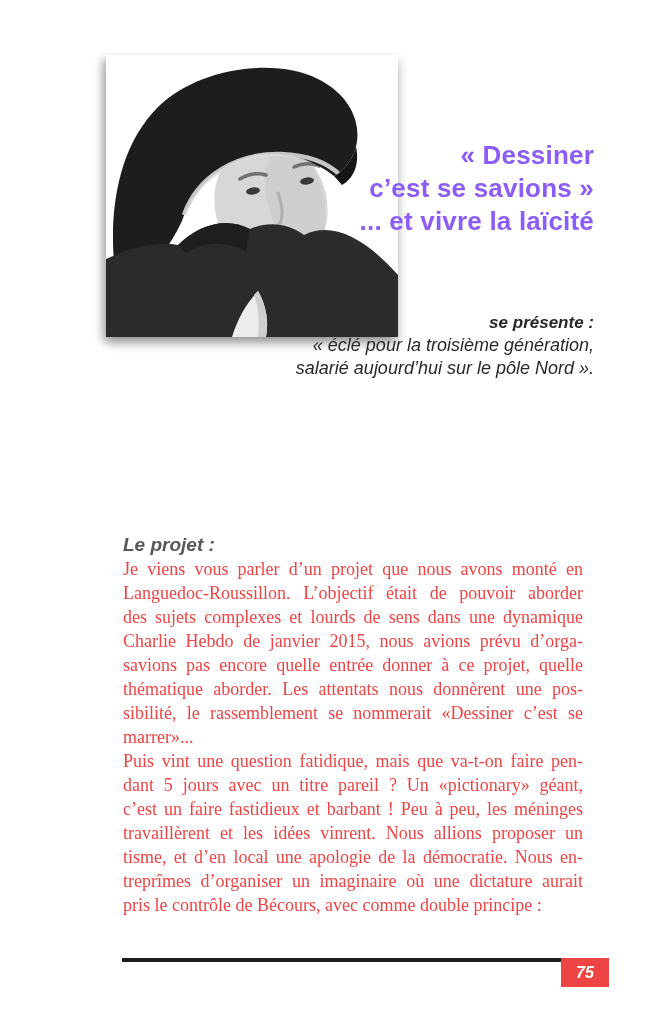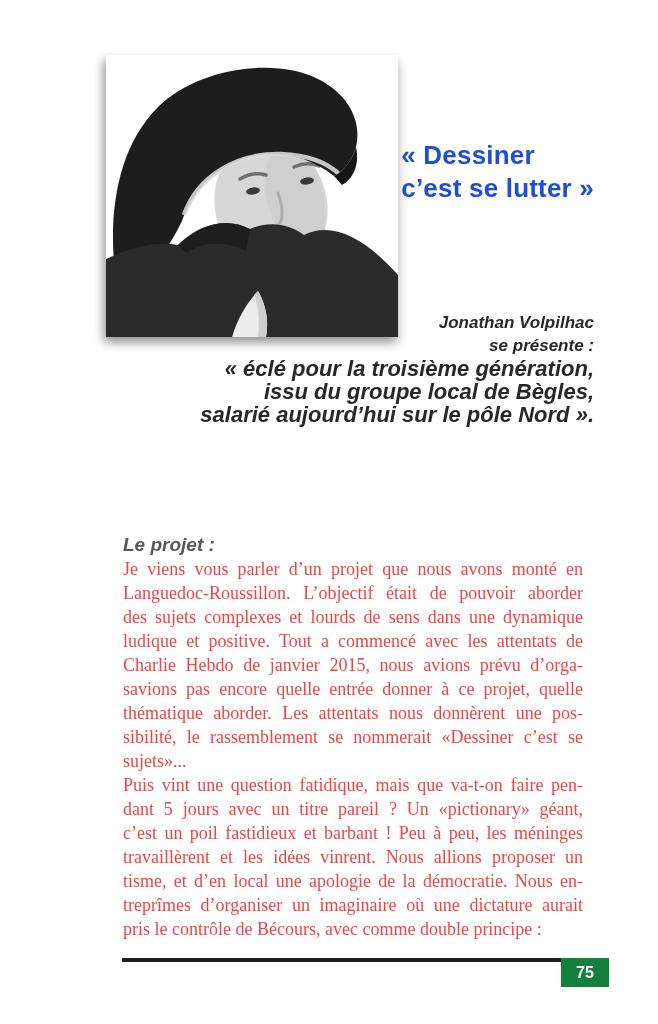--- a/index.html
+++ b/index.html
@@ -12,57 +12,57 @@
   .photo {
     position:absolute; left:106px; top:55px; width:292px; height:282px;
     background:#ffffff;
     box-shadow: 0 6px 10px rgba(0,0,0,0.30), -5px 4px 8px rgba(0,0,0,0.18);
   }
   .photo svg { display:block; }
 
   
   .title {
     position:absolute; top:139px; right:64px; margin:0;
-    text-align:left;
+    text-align:right;
     font-family:"Liberation Sans", sans-serif;
     font-weight:bold; font-size:26px; line-height:33px;
-    color:#1d4ed8; letter-spacing:0.2px;
+    color:#8b5cf6; letter-spacing:0.2px;
   }
 
   
   .byline {
     position:absolute; top:311px; right:64px; text-align:right;
     font-family:"Liberation Sans", sans-serif; font-style:italic;
     color:#28282a; line-height:23px;
   }
   .byline-name  { font-size:17px; font-weight:600; }
   .byline-intro { font-size:17px; font-weight:600; }
-  .byline-quote { font-size:22px; font-weight:bold; }
+  .byline-quote { font-size:18px; font-weight:normal; }
 
   
   .content { position:absolute; left:123px; top:489px; width:460px;margin-top:44px; }
   .heading {
     font-family:"Liberation Sans", sans-serif;
     font-style:italic; font-weight:bold;
     font-size:19px; line-height:24px; color:#57585a;
   }
   .para { font-size:18px; line-height:24px; color:#ef4444; }
   .para div { text-align:justify; text-align-last:justify; }
   .para div:last-child { text-align-last:left; }
 
   
   .footer-rule {
     position:absolute; left:122px; top:958px; width:439px; height:4px;
     background:#1f1f1f;
   }
   .page-badge {
     position:absolute; left:561px; top:958px; width:48px; height:29px;
-    background:#15803d; color:#ffffff;
+    background:#ef4444; color:#ffffff;
     font-family:"Liberation Sans", sans-serif; font-weight:bold; font-size:16px;
-    display:flex; align-items:center; justify-content:center;
+    display:flex; align-items:center; justify-content:center;font-style:italic;
   }
 </style>
 </head>
 <body>
 
 <div class="page">
 
   <div class="photo">
     <svg viewBox="0 0 292 282" width="292" height="282" aria-hidden="true">
       <rect width="292" height="282" fill="#ffffff"></rect>
@@ -94,50 +94,48 @@
       <path d="M0,282 L0,204 C26,192 50,186 72,190 C94,168 122,162 144,174 C162,166 182,168 198,180 C226,166 258,182 292,220 L292,282 Z" fill="#2b2b2b"></path>
       <path d="M72,190 C94,168 122,162 144,174 L140,196 C120,186 98,186 80,198 Z" fill="#1a1a1a" opacity="0.7"></path>
 
       <path d="M152,236 C160,250 163,266 160,282 L126,282 C132,262 141,248 152,236 Z" fill="#ededed"></path>
       <path d="M152,236 C160,250 163,266 160,282 L152,282 C154,264 152,250 148,240 Z" fill="#cfcfcf"></path>
     </svg>
   </div>
 
   <h1 class="title">
       <div>« Dessiner</div>
-      <div>c’est se lutter »</div>
+      <div>c’est se savions »</div>
+      <div>... et vivre la laïcité</div>
     </h1>
 
   <div class="byline">
-    <div class="byline-name">Jonathan Volpilhac</div>
     <div class="byline-intro">se présente :</div>
     <div class="byline-quote">
         <div>« éclé pour la troisième génération,</div>
-        <div>issu du groupe local de Bègles,</div>
         <div>salarié aujourd’hui sur le pôle Nord ».</div>
       </div>
   </div>
 
   <div class="content">
     <div class="heading">Le projet :</div>
     <div class="para">
         <div>Je viens vous parler d’un projet que nous avons monté en</div>
         <div>Languedoc-Roussillon. L’objectif était de pouvoir aborder</div>
         <div>des sujets complexes et lourds de sens dans une dynamique</div>
-        <div>ludique et positive. Tout a commencé avec les attentats de</div>
         <div>Charlie Hebdo de janvier 2015, nous avions prévu d’orga-</div>
         <div>savions pas encore quelle entrée donner à ce projet, quelle</div>
         <div>thématique aborder. Les attentats nous donnèrent une pos-</div>
         <div>sibilité, le rassemblement se nommerait «Dessiner c’est se</div>
-        <div>sujets»...</div>
+        <div>marrer»...</div>
       </div>
     <div class="para">
         <div>Puis vint une question fatidique, mais que va-t-on faire pen-</div>
         <div>dant 5 jours avec un titre pareil ? Un «pictionary» géant,</div>
-        <div>c’est un poil fastidieux et barbant ! Peu à peu, les méninges</div>
+        <div>c’est un faire fastidieux et barbant ! Peu à peu, les méninges</div>
         <div>travaillèrent et les idées vinrent. Nous allions proposer un</div>
         <div>tisme, et d’en local une apologie de la démocratie. Nous en-</div>
         <div>treprîmes d’organiser un imaginaire où une dictature aurait</div>
         <div>pris le contrôle de Bécours, avec comme double principe :</div>
       </div>
   </div>
 
   <div class="footer-rule"></div>
   <div class="page-badge">
     <span>75</span>

